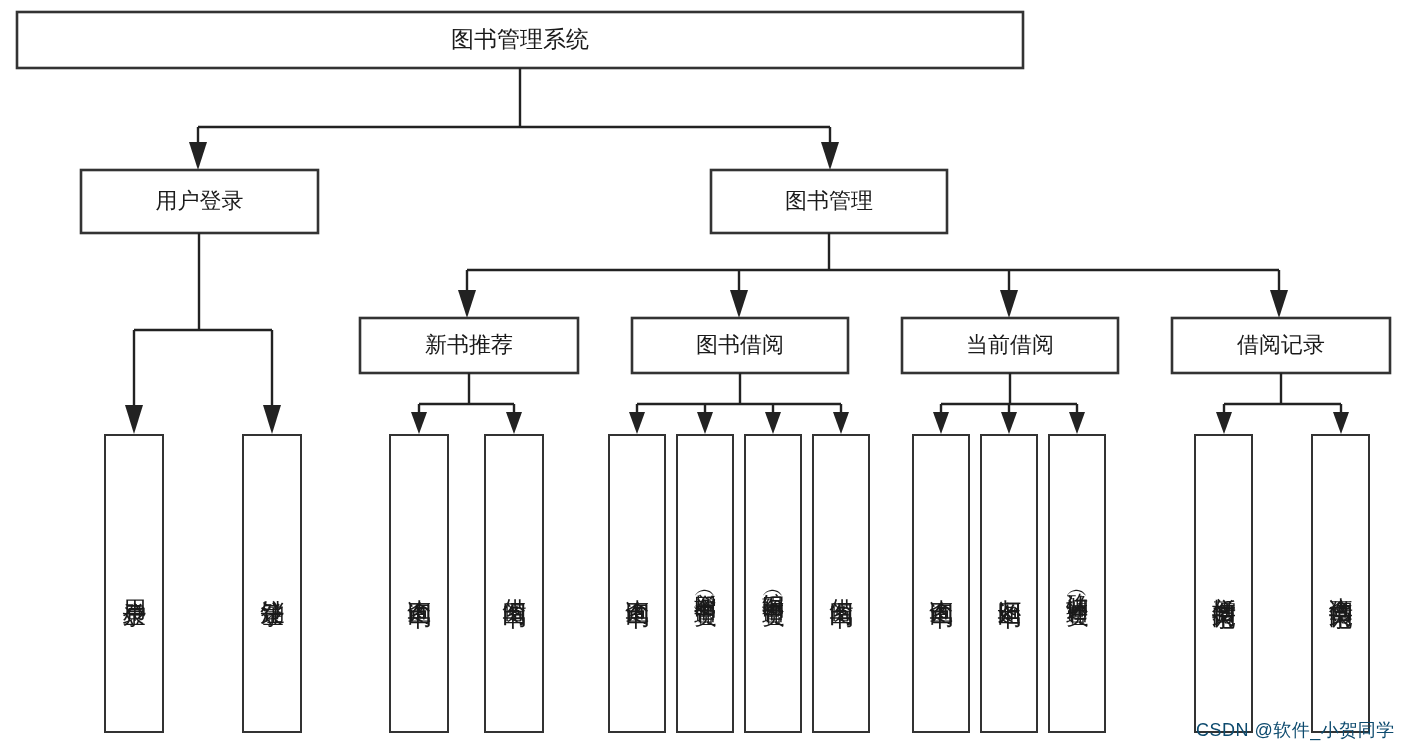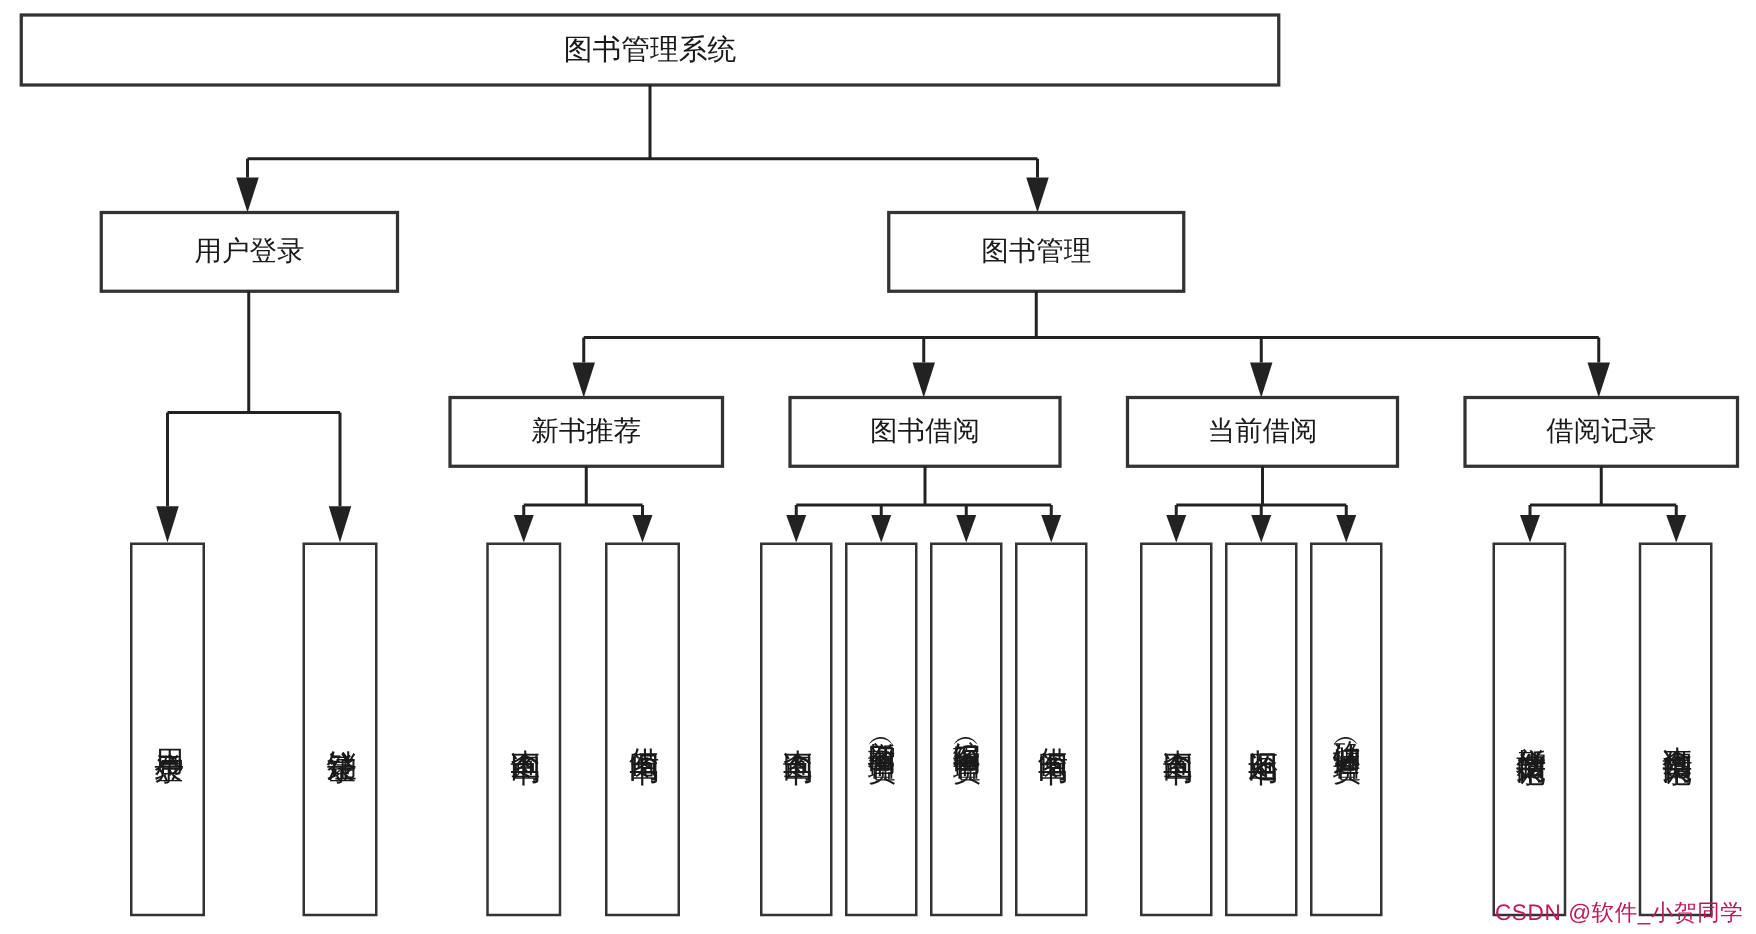--- a/index.html
+++ b/index.html
@@ -73,21 +73,21 @@
     line-height: 1.12;
     letter-spacing: 2px;
     color: #1a1a1a;
     white-space: nowrap;
     text-align: center;
   }
   .watermark {
     position: absolute;
     font-family: "Liberation Sans", "DejaVu Sans", sans-serif;
     font-size: 18px;
-    color: #be185d;
+    color: #0c4a6e;
     white-space: nowrap;
     letter-spacing: 0.5px;
     pointer-events: none;
   }
 </style>
 </head>
 <body>
 
 <div id="diagram-root">
 

